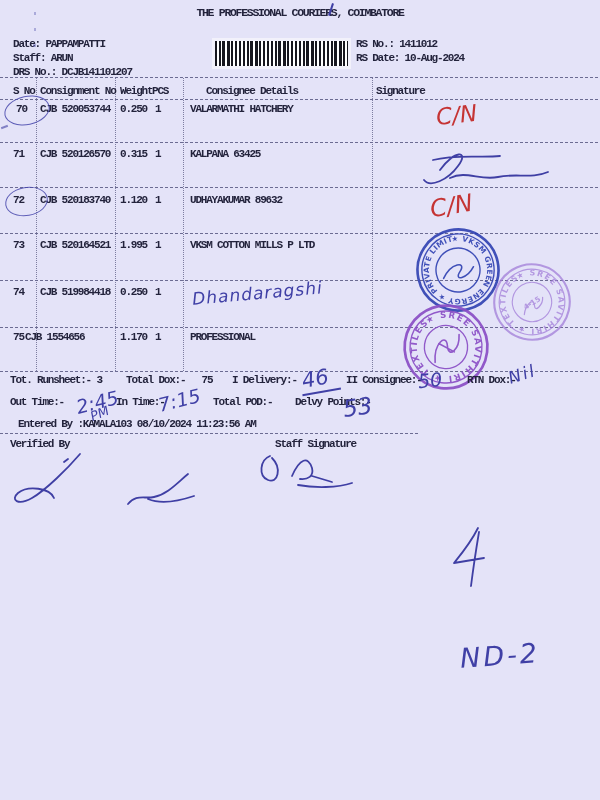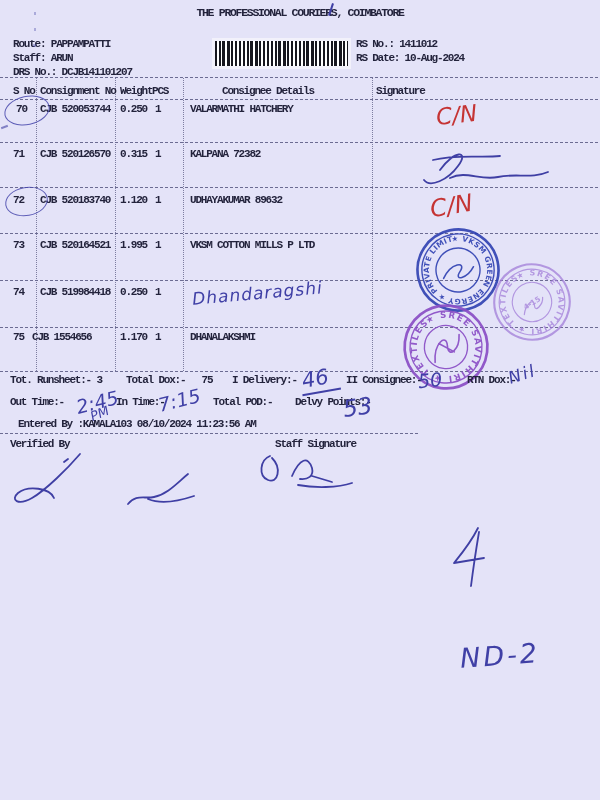--- a/index.html
+++ b/index.html
@@ -25,60 +25,60 @@
      box-shadow:0 0 0 3px #f2f1fb;}
   .penmark{position:absolute;background:#3f3fa4;}
 </style>
 </head>
 <body>
 
 <div id="page">
 
   <div class="mono title" style="top:6px;left:0;">THE PROFESSIONAL COURIERS, COIMBATORE</div>
   <div class="penmark" style="left:330px;top:3px;width:2px;height:13px;transform:rotate(18deg);"></div>
-  <div class="mono" style="left:13px;top:38px;">Route: PAPPAMPATTI</div>
+  <div class="mono" style="left:13px;top:38px;">Date: PAPPAMPATTI</div>
   <div class="mono" style="left:13px;top:52px;">Staff: ARUN</div>
   <div class="mono" style="left:13px;top:66px;">DRS No.: DCJB141101207</div>
   <div class="barcode"></div>
   <div class="mono" style="left:356px;top:38px;">RS No.: 1411012</div>
   <div class="mono" style="left:356px;top:52px;">RS Date: 10-Aug-2024</div>
 
   <div class="hline" style="left:0;top:77px;width:598px;"></div>
   <div class="hline" style="left:0;top:99px;width:598px;"></div>
   <div class="vline" style="left:36px;top:78px;height:293px;"></div>
   <div class="vline" style="left:115px;top:78px;height:293px;"></div>
   <div class="vline" style="left:183px;top:78px;height:293px;"></div>
   <div class="vline" style="left:372px;top:78px;height:293px;"></div>
 
   <div class="mono" style="left:13px;top:85px;">S No</div>
   <div class="mono" style="left:40px;top:85px;">Consignment No</div>
   <div class="mono" style="left:120px;top:85px;">Weight</div>
   <div class="mono" style="left:152px;top:85px;">PCS</div>
-  <div class="mono" style="left:190px;top:85px;padding-left:32px;">Consignee Details</div>
+  <div class="mono" style="left:174px;top:85px;padding-left:32px;">Consignee Details</div>
   <div class="mono" style="left:376px;top:85px;">Signature</div>
 
   <div class="hline" style="left:0;top:142px;width:598px;"></div>
   <div class="hline" style="left:0;top:187px;width:598px;"></div>
   <div class="hline" style="left:0;top:233px;width:598px;"></div>
   <div class="hline" style="left:0;top:280px;width:598px;"></div>
   <div class="hline" style="left:0;top:327px;width:598px;"></div>
   <div class="hline" style="left:0;top:371px;width:598px;"></div>
 
   <div class="mono" style="left:16px;top:103px;">70</div>
   <div class="mono" style="left:40px;top:103px;text-align:center;">CJB 520053744</div>
   <div class="mono" style="left:120px;top:103px;">0.250</div>
   <div class="mono" style="left:155px;top:103px;">1</div>
   <div class="mono" style="left:190px;top:103px;">VALARMATHI HATCHERY</div>
   <div class="circle-mark" style="left:4px;top:96px;width:44px;height:27px;transform:rotate(-12deg);"></div>
 
   <div class="mono" style="left:13px;top:148px;">71</div>
   <div class="mono" style="left:40px;top:148px;">CJB 520126570</div>
   <div class="mono" style="left:120px;top:148px;">0.315</div>
   <div class="mono" style="left:155px;top:148px;">1</div>
-  <div class="mono" style="left:190px;top:148px;">KALPANA 72382</div>
+  <div class="mono" style="left:190px;top:148px;">KALPANA 63425</div>
 
   <div class="mono" style="left:13px;top:194px;">72</div>
   <div class="mono" style="left:40px;top:194px;">CJB 520183740</div>
   <div class="mono" style="left:120px;top:194px;">1.120</div>
   <div class="mono" style="left:155px;top:194px;">1</div>
   <div class="mono" style="left:190px;top:194px;">UDHAYAKUMAR 89632</div>
   <div class="circle-mark" style="left:5px;top:187px;width:41px;height:27px;transform:rotate(-10deg);"></div>
 
   <div class="mono" style="left:13px;top:239px;">73</div>
   <div class="mono" style="left:40px;top:239px;">CJB 520164521</div>
@@ -86,24 +86,24 @@
   <div class="mono" style="left:155px;top:239px;">1</div>
   <div class="mono" style="left:190px;top:239px;">VKSM COTTON MILLS P LTD</div>
 
   <div class="mono" style="left:13px;top:286px;">74</div>
   <div class="mono" style="left:40px;top:286px;">CJB 519984418</div>
   <div class="mono" style="left:120px;top:286px;">0.250</div>
   <div class="mono" style="left:155px;top:286px;">1</div>
   <div class="hand" style="left:192px;top:283px;font-size:17px;transform:rotate(-5deg);letter-spacing:1px;">Dhandaragshi</div>
 
   <div class="mono" style="left:13px;top:331px;">75</div>
-  <div class="mono" style="left:32px;top:331px;">CJB 1554656</div>
+  <div class="mono" style="left:25px;top:331px;">CJB 1554656</div>
   <div class="mono" style="left:120px;top:331px;">1.170</div>
   <div class="mono" style="left:155px;top:331px;">1</div>
-  <div class="mono" style="left:190px;top:331px;">DHANALAKSHMI</div>
+  <div class="mono" style="left:190px;top:331px;">PROFESSIONAL</div>
 
   <div class="hand red" style="left:436px;top:102px;font-size:23px;transform:rotate(-6deg);">C/N</div>
   <svg class="sig" style="left:408px;top:148px;" width="150" height="45" viewBox="0 0 150 45">
     <path d="M32,22 C46,2 62,2 50,18 C40,32 22,40 16,32 M25,12 C48,6 72,10 92,8 M42,30 C58,22 72,33 90,29 C108,25 124,31 140,24"></path>
   </svg>
   <div class="hand red" style="left:430px;top:192px;font-size:24px;transform:rotate(-9deg);">C/N</div>
 
   <svg class="stamp" style="left:414px;top:226px;transform:rotate(-12deg);opacity:.88;" width="88" height="88" viewBox="0 0 100 100">
     <circle cx="50" cy="50" r="46" fill="none" stroke="#2a3cb0" stroke-width="3"></circle>
     <circle cx="50" cy="50" r="41" fill="none" stroke="#2a3cb0" stroke-width="1.6"></circle>

